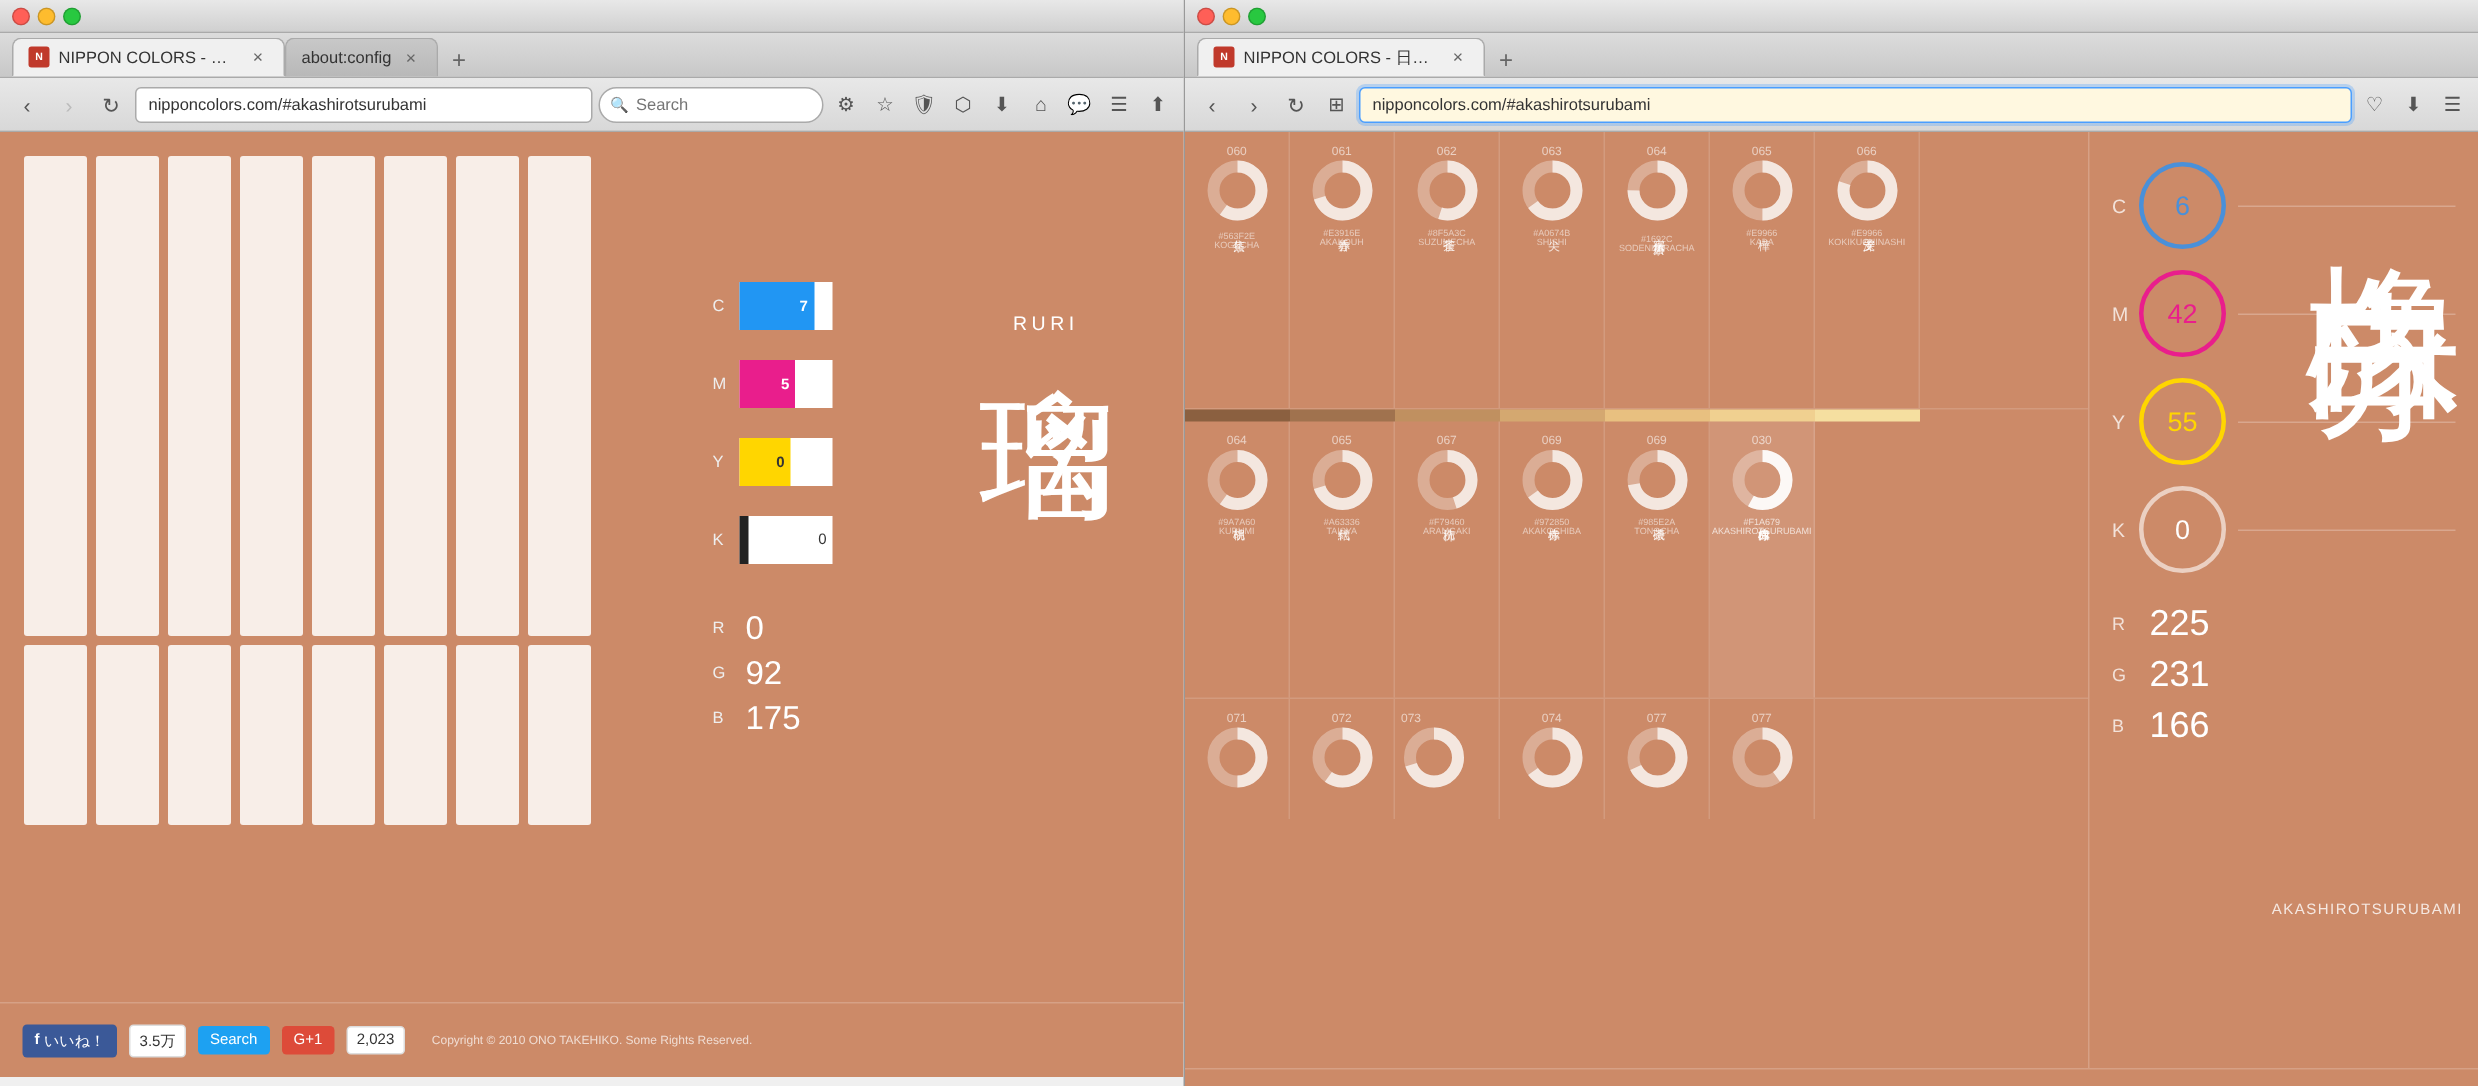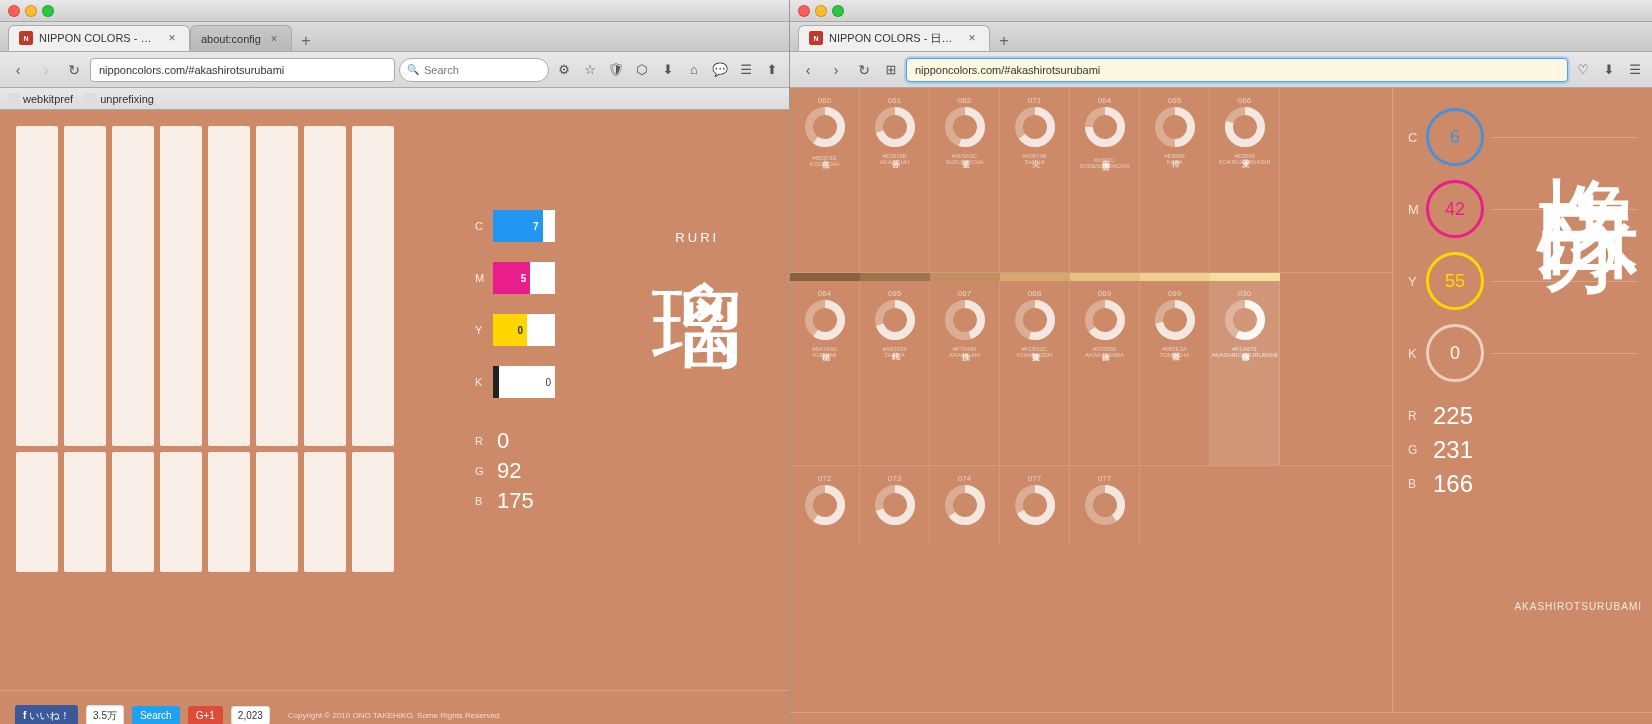--- a/index.html
+++ b/index.html
@@ -284,30 +284,20 @@
     <div class="toolbar-icon-btn">☆</div>
     <div class="toolbar-icon-btn">🛡</div>
     <div class="toolbar-icon-btn">⬡</div>
     <div class="toolbar-icon-btn">⬇</div>
     <div class="toolbar-icon-btn">⌂</div>
     <div class="toolbar-icon-btn">💬</div>
     <div class="toolbar-icon-btn">☰</div>
     <div class="toolbar-icon-btn">⬆</div>
   </div>
 
-  <div class="bookmarks-bar">
-    <div class="bookmark-item">
-      <div class="bookmark-favicon"></div>
-      <span>webkitpref</span>
-    </div>
-    <div class="bookmark-item">
-      <div class="bookmark-favicon"></div>
-      <span>unprefixing</span>
-    </div>
-  </div>
 
   <div class="page-content">
     <div style="width:790px; height:580px; background:#cc8a68; position:relative; overflow:hidden;">
 
       <div style="display:flex; gap:6px; padding:16px 16px; position:absolute; left:0; top:0;">
 
         <div style="display:flex; flex-direction:column; gap:6px;">
           <div style="width:42px; height:320px; background:white; opacity:0.85; border-radius:2px;"></div>
           <div style="width:42px; height:120px; background:white; opacity:0.85; border-radius:2px;"></div>
         </div>
@@ -491,21 +481,21 @@
             <svg class="donut-svg" viewBox="0 0 44 44">
               <circle cx="22" cy="22" r="16" fill="none" stroke="rgba(255,255,255,0.3)" stroke-width="8"></circle>
               <circle cx="22" cy="22" r="16" fill="none" stroke="rgba(255,255,255,0.7)" stroke-width="8" stroke-dasharray="55 45" stroke-dashoffset="0" transform="rotate(-90 22 22)"></circle>
             </svg>
             <span style="font-size:8px; color:rgba(255,255,255,0.8); writing-mode:vertical-rl; text-orientation:upright; margin-top:4px;">雀茶</span>
             <span style="font-size:6px; color:rgba(255,255,255,0.55);">#8F5A3C</span>
             <span style="font-size:6px; color:rgba(255,255,255,0.55);">SUZUMECHA</span>
           </div>
 
           <div style="width:70px; display:flex; flex-direction:column; align-items:center; padding:8px 4px 4px; border-right:1px solid rgba(255,255,255,0.15);">
-            <span style="font-size:8px; color:rgba(255,255,255,0.6);">071</span>
+            <span style="font-size:8px; color:rgba(255,255,255,0.6);">063</span>
             <svg class="donut-svg" viewBox="0 0 44 44">
               <circle cx="22" cy="22" r="16" fill="none" stroke="rgba(255,255,255,0.3)" stroke-width="8"></circle>
               <circle cx="22" cy="22" r="16" fill="none" stroke="rgba(255,255,255,0.7)" stroke-width="8" stroke-dasharray="65 35" stroke-dashoffset="0" transform="rotate(-90 22 22)"></circle>
             </svg>
             <span style="font-size:8px; color:rgba(255,255,255,0.8); writing-mode:vertical-rl; text-orientation:upright; margin-top:4px;">尖</span>
             <span style="font-size:6px; color:rgba(255,255,255,0.55);">#A0674B</span>
             <span style="font-size:6px; color:rgba(255,255,255,0.55);">SHISHI</span>
           </div>
 
           <div style="width:70px; display:flex; flex-direction:column; align-items:center; padding:8px 4px 4px; border-right:1px solid rgba(255,255,255,0.15);">
@@ -580,30 +570,20 @@
             <span style="font-size:8px; color:rgba(255,255,255,0.6);">067</span>
             <svg class="donut-svg" viewBox="0 0 44 44">
               <circle cx="22" cy="22" r="16" fill="none" stroke="rgba(255,255,255,0.3)" stroke-width="8"></circle>
               <circle cx="22" cy="22" r="16" fill="none" stroke="rgba(255,255,255,0.7)" stroke-width="8" stroke-dasharray="45 55" stroke-dashoffset="0" transform="rotate(-90 22 22)"></circle>
             </svg>
             <span style="font-size:8px; color:rgba(255,255,255,0.8); writing-mode:vertical-rl; text-orientation:upright; margin-top:4px;">洗柿</span>
             <span style="font-size:6px; color:rgba(255,255,255,0.55);">#F79460</span>
             <span style="font-size:6px; color:rgba(255,255,255,0.55);">ARAMGAKI</span>
           </div>
 
-          <div style="width:70px; display:flex; flex-direction:column; align-items:center; padding:8px 4px 4px; border-right:1px solid rgba(255,255,255,0.15);">
-            <span style="font-size:8px; color:rgba(255,255,255,0.6);">068</span>
-            <svg class="donut-svg" viewBox="0 0 44 44">
-              <circle cx="22" cy="22" r="16" fill="none" stroke="rgba(255,255,255,0.3)" stroke-width="8"></circle>
-              <circle cx="22" cy="22" r="16" fill="none" stroke="rgba(255,255,255,0.7)" stroke-width="8" stroke-dasharray="55 45" stroke-dashoffset="0" transform="rotate(-90 22 22)"></circle>
-            </svg>
-            <span style="font-size:8px; color:rgba(255,255,255,0.8); writing-mode:vertical-rl; text-orientation:upright; margin-top:4px;">黄橡染</span>
-            <span style="font-size:6px; color:rgba(255,255,255,0.55);">#FD532C</span>
-            <span style="font-size:6px; color:rgba(255,255,255,0.55);">KOHIROZEN</span>
-          </div>
 
           <div style="width:70px; display:flex; flex-direction:column; align-items:center; padding:8px 4px 4px; border-right:1px solid rgba(255,255,255,0.15);">
             <span style="font-size:8px; color:rgba(255,255,255,0.6);">069</span>
             <svg class="donut-svg" viewBox="0 0 44 44">
               <circle cx="22" cy="22" r="16" fill="none" stroke="rgba(255,255,255,0.3)" stroke-width="8"></circle>
               <circle cx="22" cy="22" r="16" fill="none" stroke="rgba(255,255,255,0.7)" stroke-width="8" stroke-dasharray="65 35" stroke-dashoffset="0" transform="rotate(-90 22 22)"></circle>
             </svg>
             <span style="font-size:8px; color:rgba(255,255,255,0.8); writing-mode:vertical-rl; text-orientation:upright; margin-top:4px;">赤橡</span>
             <span style="font-size:6px; color:rgba(255,255,255,0.55);">#972850</span>
             <span style="font-size:6px; color:rgba(255,255,255,0.55);">AKAKOCHIBA</span>
@@ -627,27 +607,34 @@
               <circle cx="22" cy="22" r="16" fill="none" stroke="rgba(255,255,255,0.9)" stroke-width="8" stroke-dasharray="58 42" stroke-dashoffset="0" transform="rotate(-90 22 22)"></circle>
             </svg>
             <span style="font-size:8px; color:white; writing-mode:vertical-rl; text-orientation:upright; margin-top:4px;">赤白橡</span>
             <span style="font-size:6px; color:rgba(255,255,255,0.7);">#F1A679</span>
             <span style="font-size:6px; color:rgba(255,255,255,0.7);">AKASHIROTSURUBAMI</span>
           </div>
         </div>
 
         <div style="display:flex; height:80px;">
           <div style="width:70px; display:flex; flex-direction:column; align-items:center; padding:8px 4px 4px; border-right:1px solid rgba(255,255,255,0.15);">
+            <span style="font-size:8px; color:rgba(255,255,255,0.6);">071</span>
+            <svg width="44" height="44" viewBox="0 0 44 44">
+              <circle cx="22" cy="22" r="16" fill="none" stroke="rgba(255,255,255,0.3)" stroke-width="8"></circle>
+              <circle cx="22" cy="22" r="16" fill="none" stroke="rgba(255,255,255,0.7)" stroke-width="8" stroke-dasharray="50 50" stroke-dashoffset="0" transform="rotate(-90 22 22)"></circle>
+            </svg>
+          </div>
+          <div style="width:70px; display:flex; flex-direction:column; align-items:center; padding:8px 4px 4px; border-right:1px solid rgba(255,255,255,0.15);">
             <span style="font-size:8px; color:rgba(255,255,255,0.6);">072</span>
             <svg width="44" height="44" viewBox="0 0 44 44">
               <circle cx="22" cy="22" r="16" fill="none" stroke="rgba(255,255,255,0.3)" stroke-width="8"></circle>
               <circle cx="22" cy="22" r="16" fill="none" stroke="rgba(255,255,255,0.7)" stroke-width="8" stroke-dasharray="60 40" stroke-dashoffset="0" transform="rotate(-90 22 22)"></circle>
             </svg>
           </div>
-          <div style="width:70px; display:flex; flex-direction:column; align-items:center; padding:8px 4px 4px; border-right:1px solid rgba(255,255,255,0.15);">
+          <div style="width:70px; display:flex; flex-direction:column; padding:8px 4px 4px; border-right:1px solid rgba(255,255,255,0.15);">
             <span style="font-size:8px; color:rgba(255,255,255,0.6);">073</span>
             <svg width="44" height="44" viewBox="0 0 44 44">
               <circle cx="22" cy="22" r="16" fill="none" stroke="rgba(255,255,255,0.3)" stroke-width="8"></circle>
               <circle cx="22" cy="22" r="16" fill="none" stroke="rgba(255,255,255,0.7)" stroke-width="8" stroke-dasharray="70 30" stroke-dashoffset="0" transform="rotate(-90 22 22)"></circle>
             </svg>
           </div>
           <div style="width:70px; display:flex; flex-direction:column; align-items:center; padding:8px 4px 4px; border-right:1px solid rgba(255,255,255,0.15);">
             <span style="font-size:8px; color:rgba(255,255,255,0.6);">074</span>
             <svg width="44" height="44" viewBox="0 0 44 44">
               <circle cx="22" cy="22" r="16" fill="none" stroke="rgba(255,255,255,0.3)" stroke-width="8"></circle>

